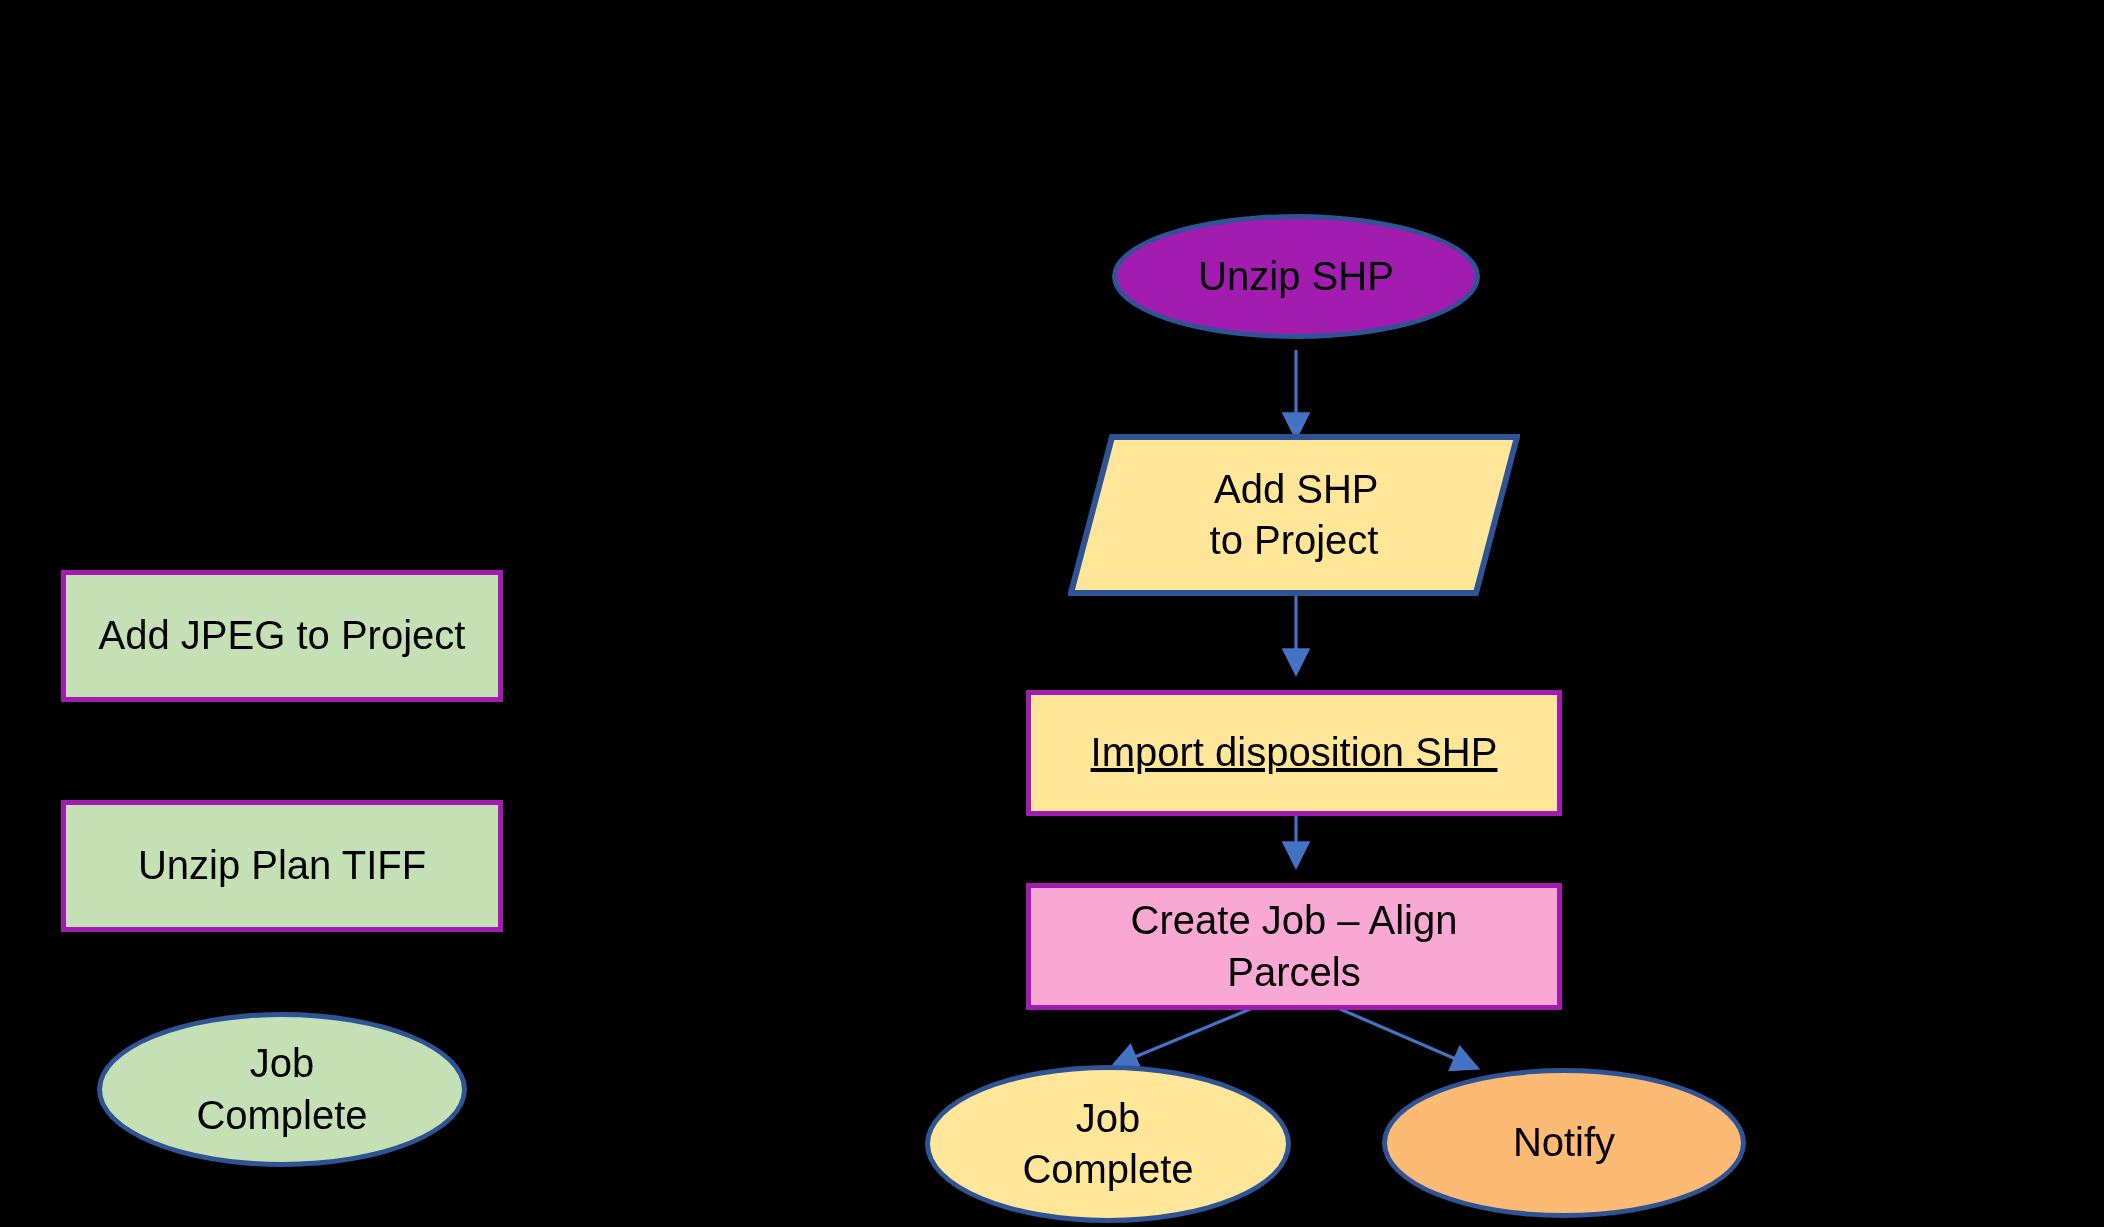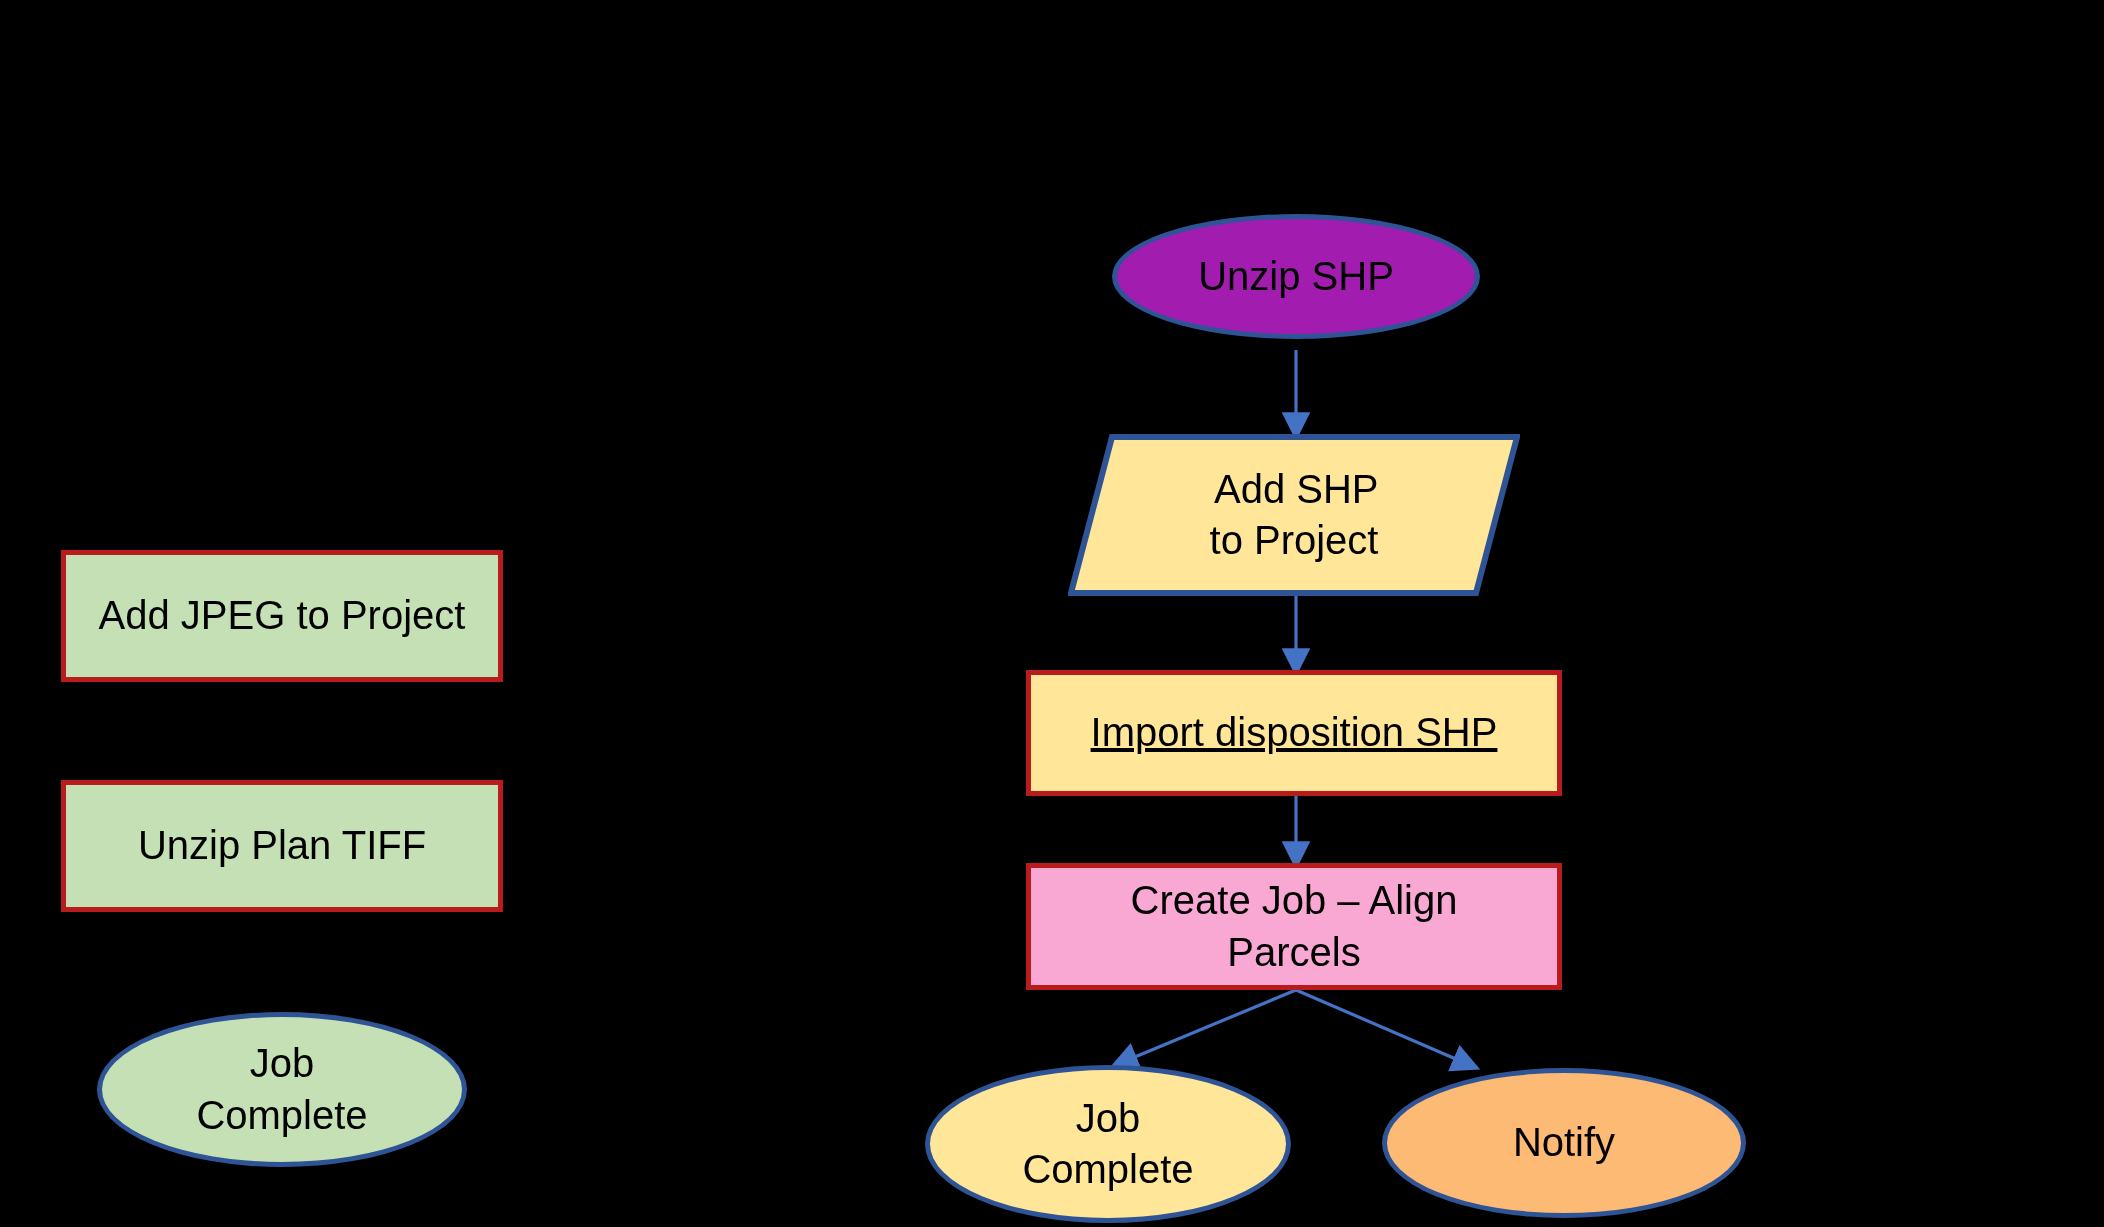--- a/index.html
+++ b/index.html
@@ -21,21 +21,22 @@
     font-size:40px;
     line-height:1.28;
     box-sizing:border-box;
     white-space:pre-line;
   }
   .ellipse{
     border-radius:50%;
     border:5px solid #2E5496;
   }
   .rect{
-    border:5px solid #b91c1c;
+    border:5px solid #a21caf;
+    margin-top:20px;
   }
   .para-wrap{
     position:absolute;
   }
   .para-wrap svg{display:block;}
   .para-label{
     position:absolute;
     left:0;top:0;
     width:100%;height:100%;
     display:flex;

